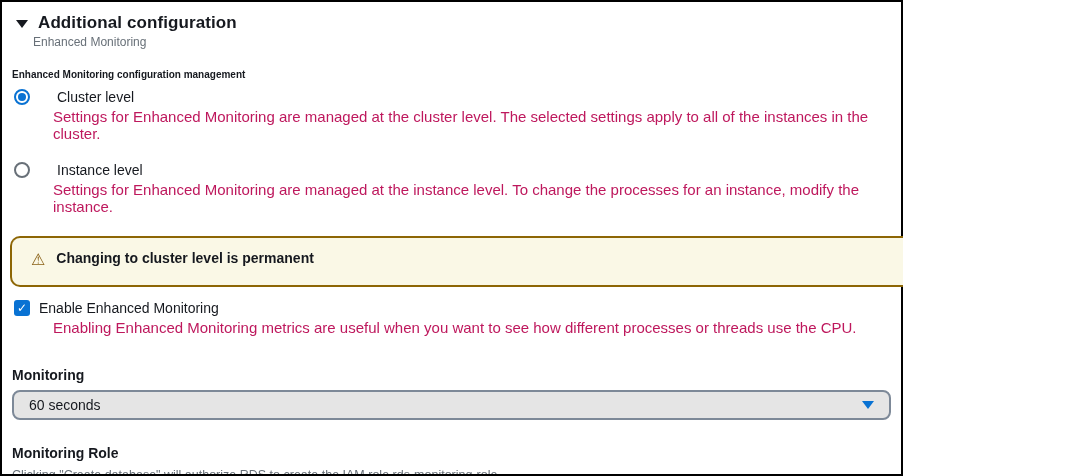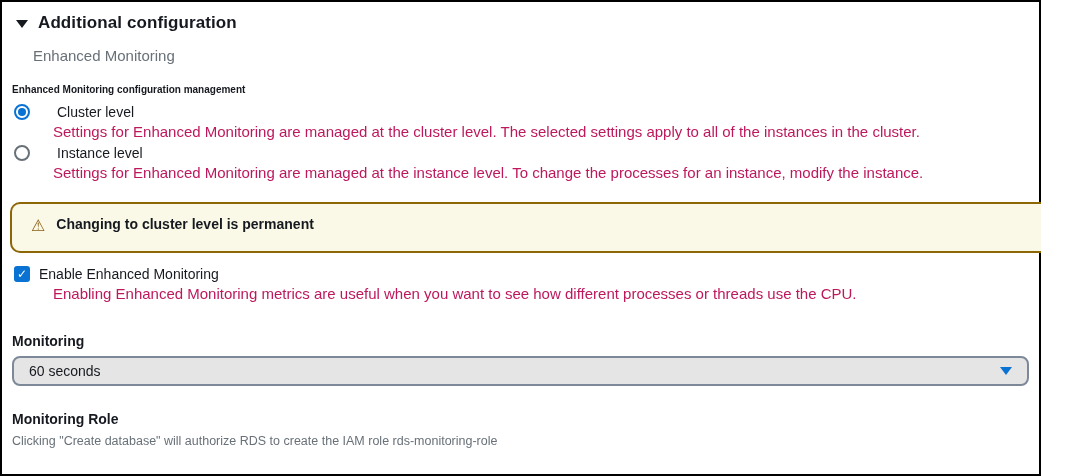--- a/index.html
+++ b/index.html
@@ -4,21 +4,21 @@
 <style>
   * { margin: 0; padding: 0; box-sizing: border-box; }
   html, body { background: #ffffff; }
   body {
     font-family: "Liberation Sans", "DejaVu Sans", sans-serif;
     color: #16191f;
     width: 1067px;
   }
   .page {
     position: relative;
-    width: 1041px;
+    width: 903px;
     height: 476px;
     background: #ffffff;
     overflow: hidden;
   }
   .frame {
     position: absolute;
     inset: 0;
     border: 2px solid #000000;
     pointer-events: none;
     z-index: 5;
@@ -38,35 +38,35 @@
     border-right: 6px solid transparent;
     border-top: 8px solid #16191f;
     margin-top: 2px;
   }
   .section-title {
     font-size: 17px;
     font-weight: bold;
     letter-spacing: 0.1px;
   }
   .section-subtitle {
-    margin: 14px 0 0 33px;
-    font-size: 15px;
+    margin: 2px 0 0 33px;
+    font-size: 12px;
     color: #687078;
   }
 
   
   .group-label {
     margin: 20px 12px 9px 12px;
     font-size: 10px;
     font-weight: bold;
   }
 
   
   .radio-option { margin-left: 14px; }
-  .radio-option + .radio-option { margin-top: 5px; }
+  .radio-option + .radio-option { margin-top: 20px; }
   .radio-row {
     display: flex;
     align-items: center;
     gap: 27px;
     cursor: pointer;
   }
   .radio-circle {
     width: 16px; height: 16px;
     border-radius: 50%;
     flex: 0 0 16px;

